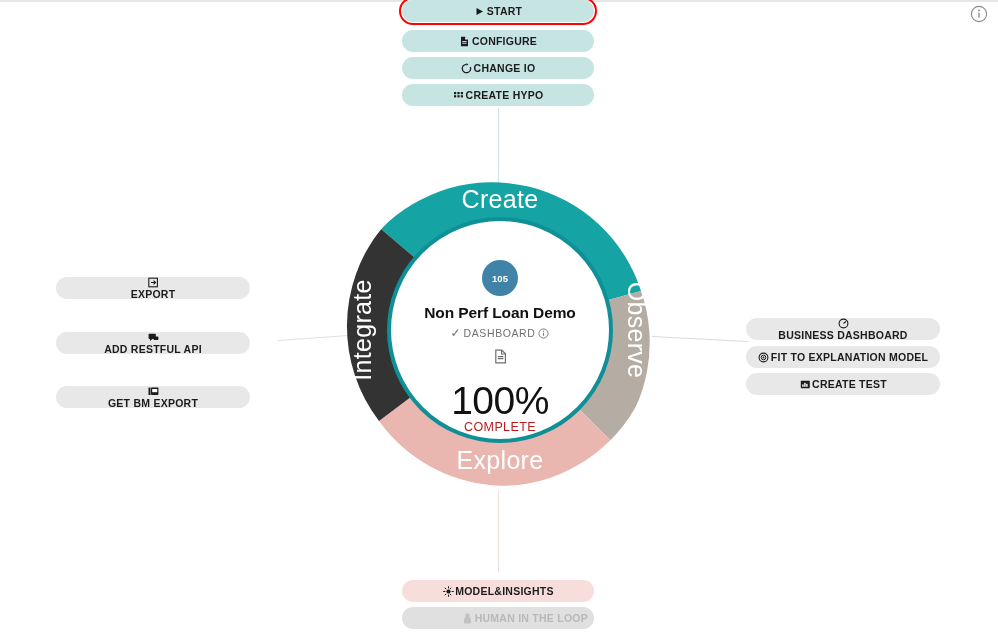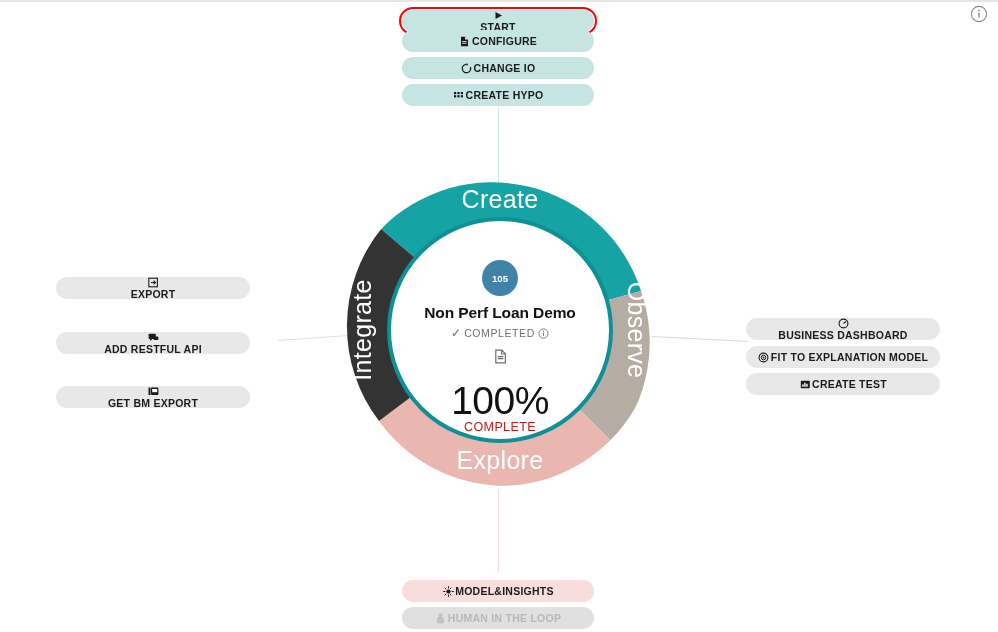--- a/index.html
+++ b/index.html
@@ -79,21 +79,21 @@
     cursor: default;
   }
   .btn.disabled .ico svg * { fill: #c2c2c2 !important; stroke: #c2c2c2 !important; }
   .btn.highlight {
     outline: 2px solid #ff0000;
     outline-offset: 1px;
   }
 
   
   .top-btn { left: 402px; width: 192px; }
-  .t0 { top: 10px; flex-direction: column; }
+  .t0 { top: 0; }
   .t1 { top: 30px; }
   .t2 { top: 57px; }
   .t3 { top: 84px; }
 
   
   .left-btn { left: 56px; width: 194px; flex-direction: column; }
   .l0 { top: 277px; }
   .l1 { top: 305px; }
   .l2 { top: 332px; }
   .l3 { top: 359px; }
@@ -102,21 +102,21 @@
   
   .right-btn { left: 746px; width: 194px; }
   .r0 { top: 291px; }
   .r1 { top: 318px; flex-direction: column; }
   .r2 { top: 346px; }
   .r3 { top: 373px; }
 
   
   .bottom-btn { left: 402px; width: 192px; }
   .b0 { top: 580px; }
-  .b1 { top: 607px; }
+  .b1 { top: 607px; justify-content: flex-end; }
 
   
   .info-top {
     position: absolute; right: 10px; top: 5px;
     width: 18px; height: 18px; cursor: pointer;
   }
 
   
   .wheel {
     position: absolute;
@@ -391,21 +391,21 @@
       <text class="ring-label" x="287" y="159" text-anchor="middle" transform="rotate(90 287 159)">Observe</text>
       <text class="ring-label" x="159" y="298" text-anchor="middle">Explore</text>
       <text class="ring-label" x="30" y="159" text-anchor="middle" transform="rotate(-90 30 159)">Integrate</text>
     </svg>
 
     <div class="inner">
       <div class="badge">105</div>
       <div class="proj-title">Non Perf Loan Demo</div>
       <div class="status-row">
         <span class="status-check">✓</span>
-        <span class="status-text">COMPLETED</span>
+        <span class="status-text">DASHBOARD</span>
         <span class="status-info">
           <svg width="11" height="11" viewBox="0 0 11 11">
             <circle cx="5.5" cy="5.5" r="4.6" fill="none" stroke="#6f6f6f" stroke-width="0.9"></circle>
             <circle cx="5.5" cy="3.2" r="0.62" fill="#6f6f6f"></circle>
             <rect x="5.05" y="4.5" width="0.9" height="3.4" rx="0.4" fill="#6f6f6f"></rect>
           </svg>
         </span>
       </div>
       <span class="doc-icon">
         <svg width="15" height="15" viewBox="0 0 15 15">

